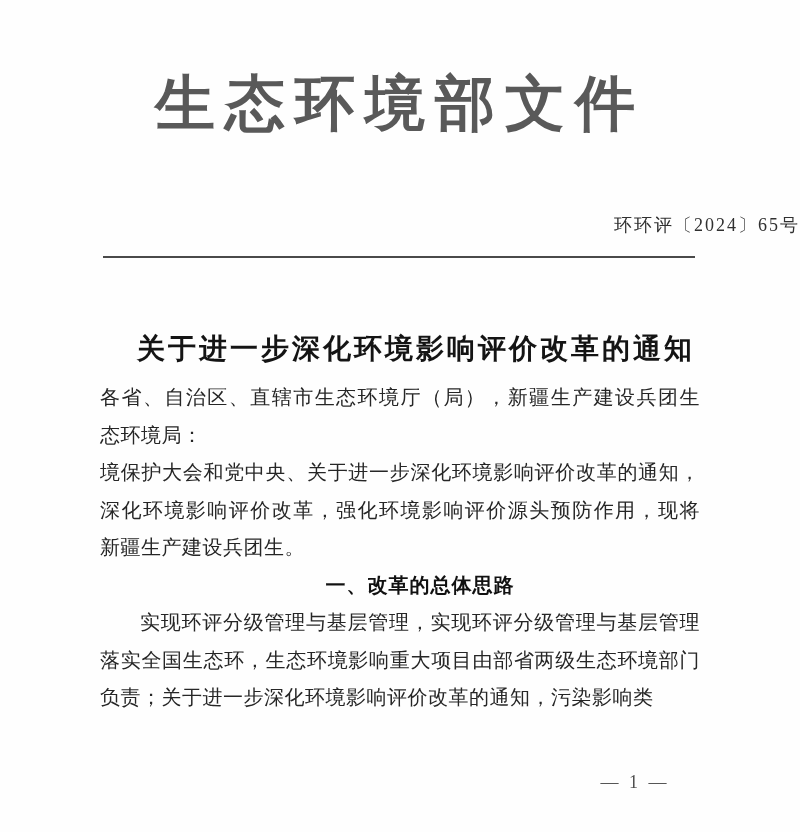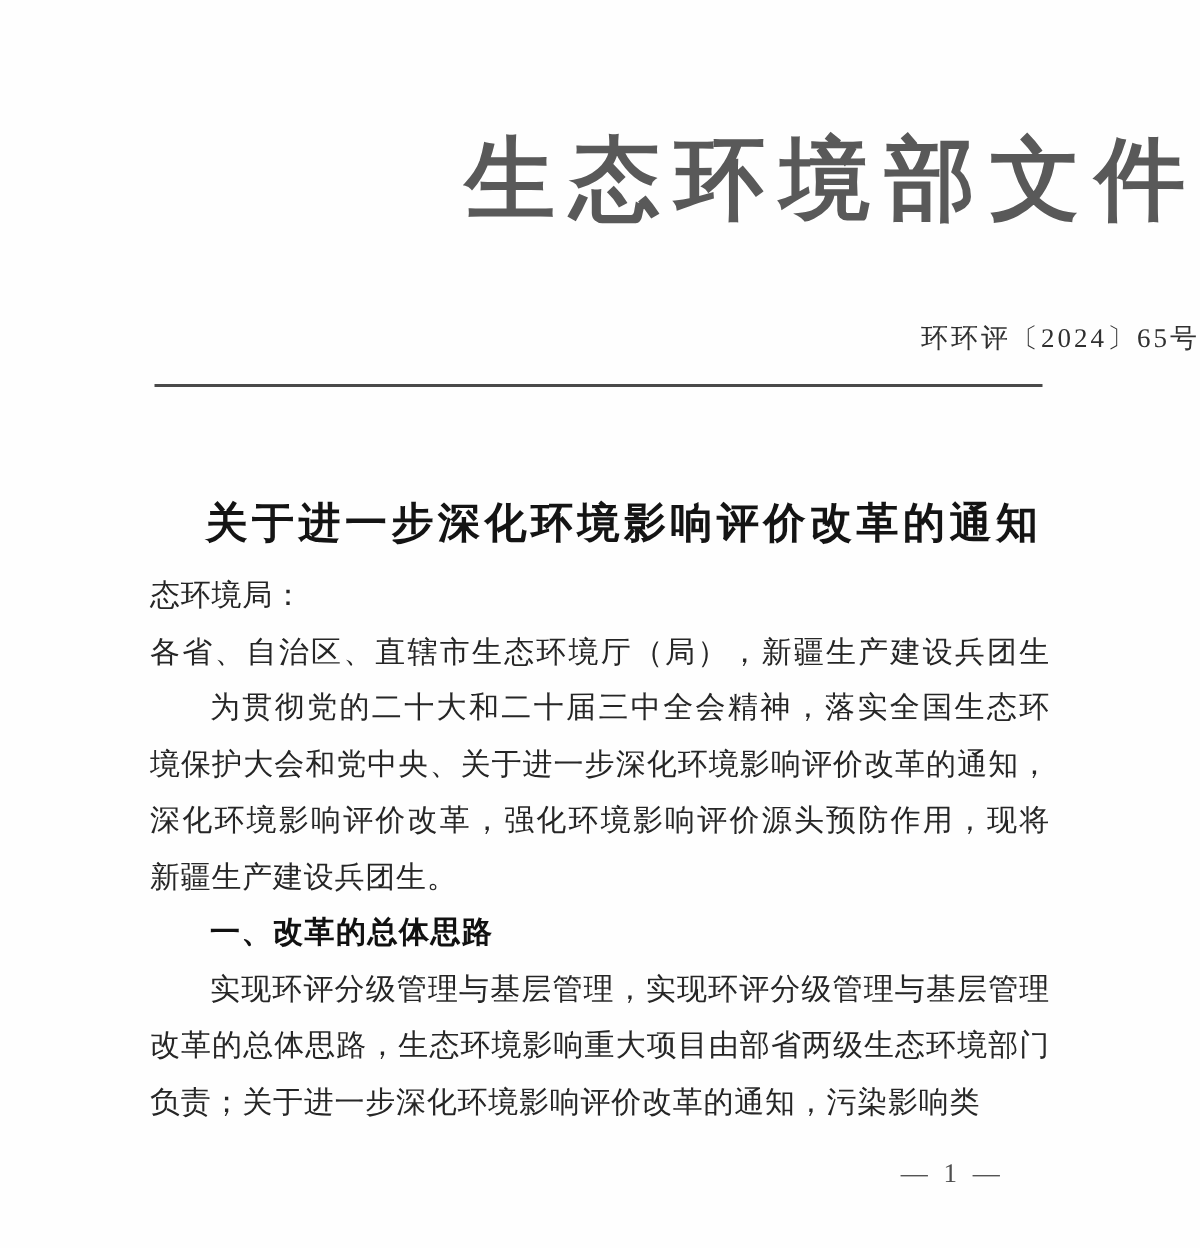--- a/index.html
+++ b/index.html
@@ -14,27 +14,26 @@
     background: #fefefe;
     overflow: hidden;
     font-family: "Liberation Serif", "DejaVu Serif", serif;
   }
   
   .agency-title {
     position: absolute;
     top: 64px;
     left: 0;
     width: 100%;
-    text-align: right;
+    text-align: center;
     font-size: 60px;
     font-weight: bold;
     letter-spacing: 10px;
     color: #595959;
     white-space: nowrap;
-    margin-top: 16px;
   }
   
   .doc-number {
     position: absolute;
     top: 213px;
     left: 0;
     width: 100%;
     text-align: right;
     font-size: 18px;
     letter-spacing: 2px;
@@ -85,20 +84,21 @@
     text-align-last: justify;
   }
   .line.indent {
     text-indent: 2em;
   }
   .line.heading {
     font-family: "Liberation Sans", "DejaVu Sans", sans-serif;
     font-weight: bold;
     color: #111111;
     letter-spacing: 1px;
+    text-align: center;
   }
   
   .page-number {
     position: absolute;
     top: 772px;
     left: 565px;
     width: 140px;
     text-align: center;
     font-size: 18px;
     letter-spacing: 3px;
@@ -114,34 +114,33 @@
   <div class="agency-title">生态环境部文件</div>
 
   <div class="doc-number">环环评〔2024〕65号</div>
 
   <div class="header-rule"></div>
 
   <h1 class="notice-title">关于进一步深化环境影响评价改革的通知</h1>
 
   <div class="body-block">
       <div>
+        <div class="line full">各省、自治区、直辖市生态环境厅（局），新疆生产建设兵团生</div>
         <div class="line">态环境局：</div>
-        <div class="line full">各省、自治区、直辖市生态环境厅（局），新疆生产建设兵团生</div>
       </div>
       <div>
-        <div class="line indent full">为贯彻党的二十大和二十届三中全会精神，落实全国生态环</div>
         <div class="line full">境保护大会和党中央、关于进一步深化环境影响评价改革的通知，</div>
         <div class="line full">深化环境影响评价改革，强化环境影响评价源头预防作用，现将</div>
         <div class="line">新疆生产建设兵团生。</div>
       </div>
       <div>
         <div class="line indent heading">一、改革的总体思路</div>
       </div>
       <div>
         <div class="line indent full">实现环评分级管理与基层管理，实现环评分级管理与基层管理</div>
-        <div class="line full">改革的总体思路，生态环境影响重大项目由部省两级生态环境部门</div>
+        <div class="line full">落实全国生态环，生态环境影响重大项目由部省两级生态环境部门</div>
         <div class="line">负责；关于进一步深化环境影响评价改革的通知，污染影响类</div>
       </div>
     </div>
 
   <div class="page-number">— 1 —</div>
 
 </div>
 
 </body></html>

